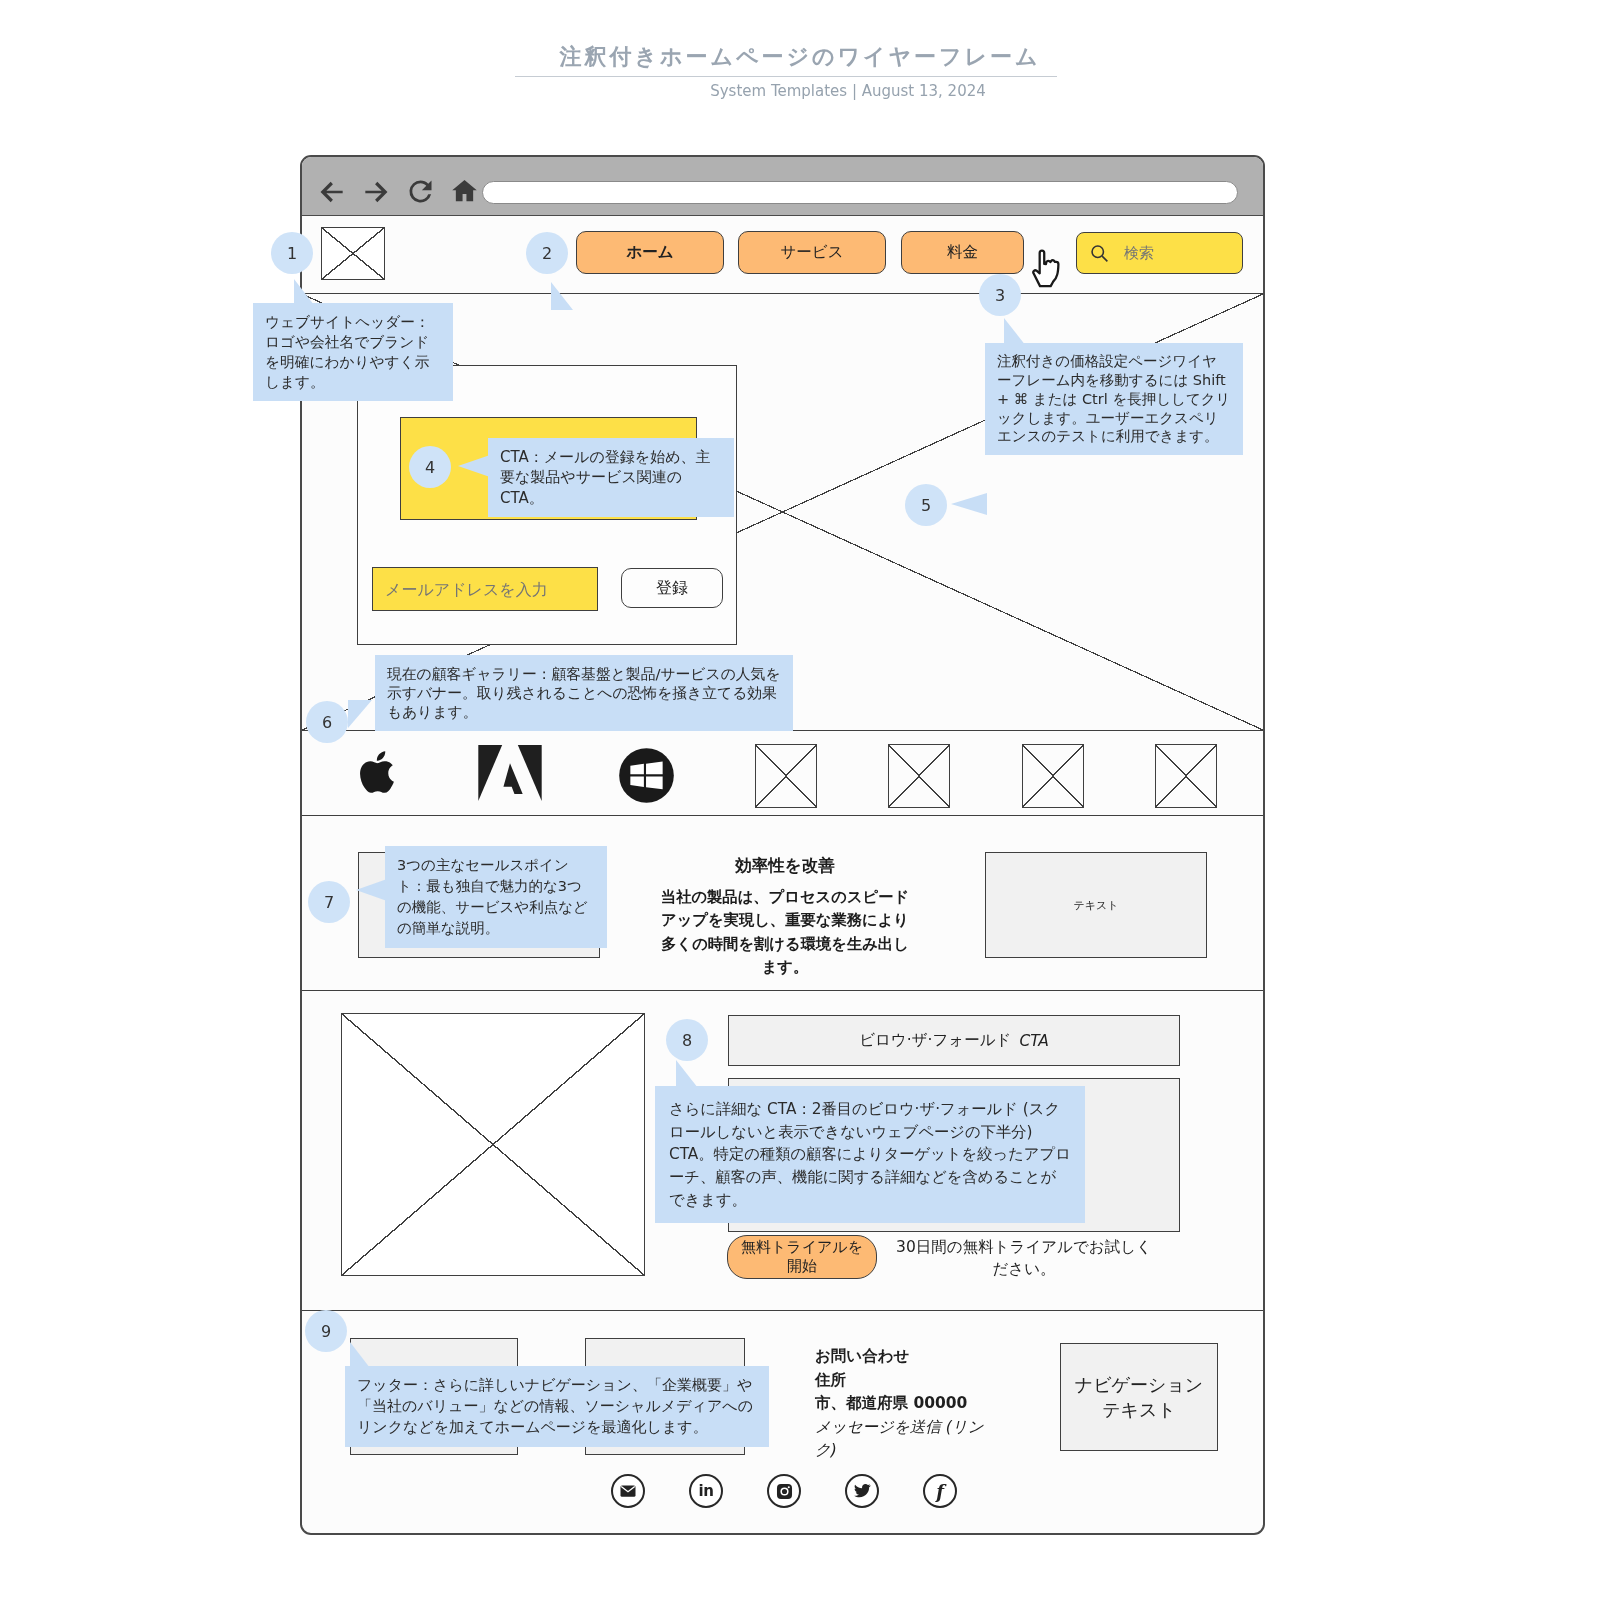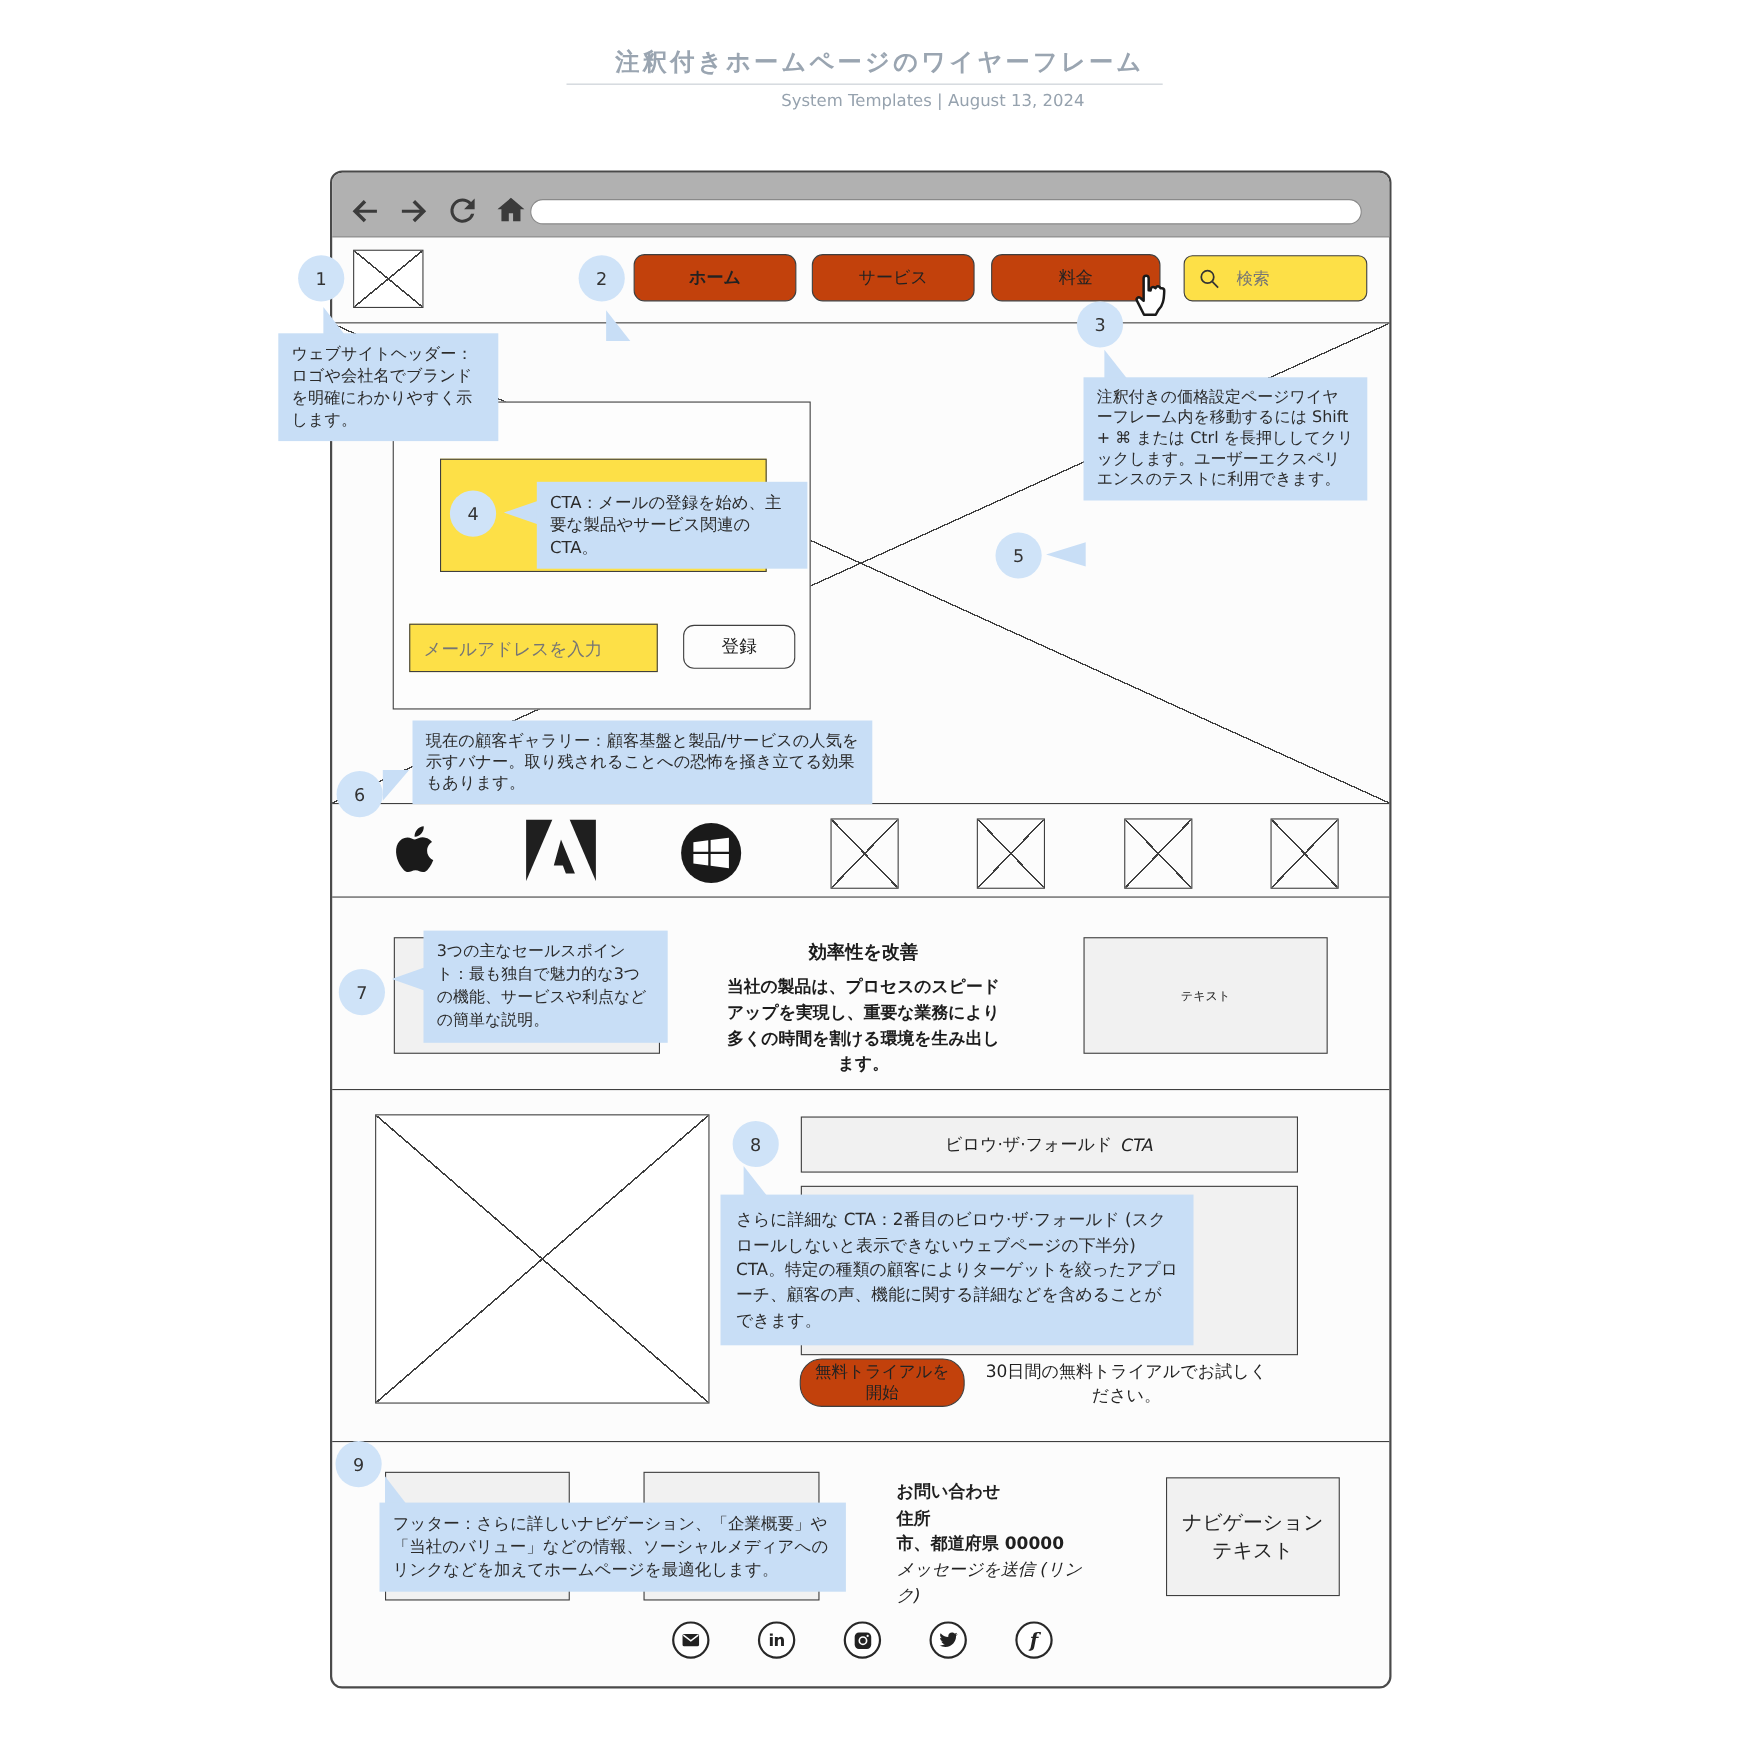--- a/index.html
+++ b/index.html
@@ -1,20 +1,20 @@
 <!DOCTYPE html>
 <html><head>
 <meta charset="utf-8">
 <style>
   html,body{margin:0;padding:0;background:#fff;font-family:"DejaVu Sans","Liberation Sans",sans-serif;}
   .canvas{position:relative;width:1600px;height:1600px;background:#fff;overflow:hidden;color:#222;}
   .abs{position:absolute;}
   .box{border:1.5px solid #3f3f3f;background:#fde047;box-sizing:border-box;}
   .gbox{border:1.5px solid #3f3f3f;background:#f1f1f1;box-sizing:border-box;}
-  .btn{border:1.6px solid #3f3f3f;background:#c2410c;border-radius:10px;display:flex;align-items:center;justify-content:center;box-sizing:border-box;cursor:default;}
+  .btn{border:1.6px solid #3f3f3f;background:#fdba74;border-radius:10px;display:flex;align-items:center;justify-content:center;box-sizing:border-box;cursor:default;}
   .hline{border-top:1.5px solid #3f3f3f;height:0;}
   .xbox{border:1.5px solid #3f3f3f;box-sizing:border-box;background:
     linear-gradient(to top right, transparent calc(50% - .7px), #3f3f3f calc(50% - .7px), #3f3f3f calc(50% + .7px), transparent calc(50% + .7px)),
     linear-gradient(to bottom right, transparent calc(50% - .7px), #3f3f3f calc(50% - .7px), #3f3f3f calc(50% + .7px), transparent calc(50% + .7px));}
   .bubble{background:#c8def6;color:#2b2b2b;font-size:14.5px;line-height:1.32;padding:9px 12px;box-sizing:border-box;z-index:30;}
   .num{background:#cfe3f8;border-radius:50%;width:42px;height:42px;display:flex;align-items:center;justify-content:center;font-size:16px;color:#333;z-index:31;}
   .tri{width:0;height:0;z-index:29;}
   .title{width:100%;text-align:center;font-weight:bold;font-size:22px;letter-spacing:3px;color:#9aa5b1;}
   .subtitle{width:100%;text-align:center;font-size:15px;color:#96a2ae;padding-left:48px;}
   .chrome{background:#b1b1b1;border-bottom:1.5px solid #4a4a4a;border-radius:9px 9px 0 0;}
@@ -48,21 +48,21 @@
     </svg>
   <input class="abs" style="left: 482px; top: 181px; width: 756px; height: 23px; border: 1px solid rgb(138, 138, 138); border-radius: 12px; background: rgb(255, 255, 255); outline: none; padding: 0px 10px; box-sizing: border-box;" value="">
 
   <div class="abs xbox" style="left:321px;top:227px;width:64px;height:53px;background-color:#fff;"></div>
   <div class="abs btn" style="left:576px;top:231px;width:148px;height:43px;">
       <span class="navlabel" style="font-weight:bold;">ホーム</span>
     </div>
   <div class="abs btn" style="left:738px;top:231px;width:148px;height:43px;">
       <span class="navlabel">サービス</span>
     </div>
-  <div class="abs btn" style="left:901px;top:231px;width:154px;height:43px;">
+  <div class="abs btn" style="left:901px;top:231px;width:123px;height:43px;">
       <span class="navlabel">料金</span>
     </div>
 
   <div class="abs box" style="left:1076px;top:232px;width:167px;height:42px;border-radius:8px;border-width:1.6px;display:flex;align-items:center;">
     <svg style="margin-left:12px;" width="21" height="21" viewBox="0 0 24 24">
         <circle cx="10" cy="10" r="6.5" fill="none" stroke="#333" stroke-width="1.8"></circle>
         <line x1="15" y1="15" x2="21" y2="21" stroke="#333" stroke-width="1.8"></line>
       </svg>
     <input style="border: none; background: transparent; outline: none; margin-left: 12px; width: 100px; font-size: 15px; font-family: inherit; color: rgb(51, 51, 51);" placeholder="検索">
   </div>

